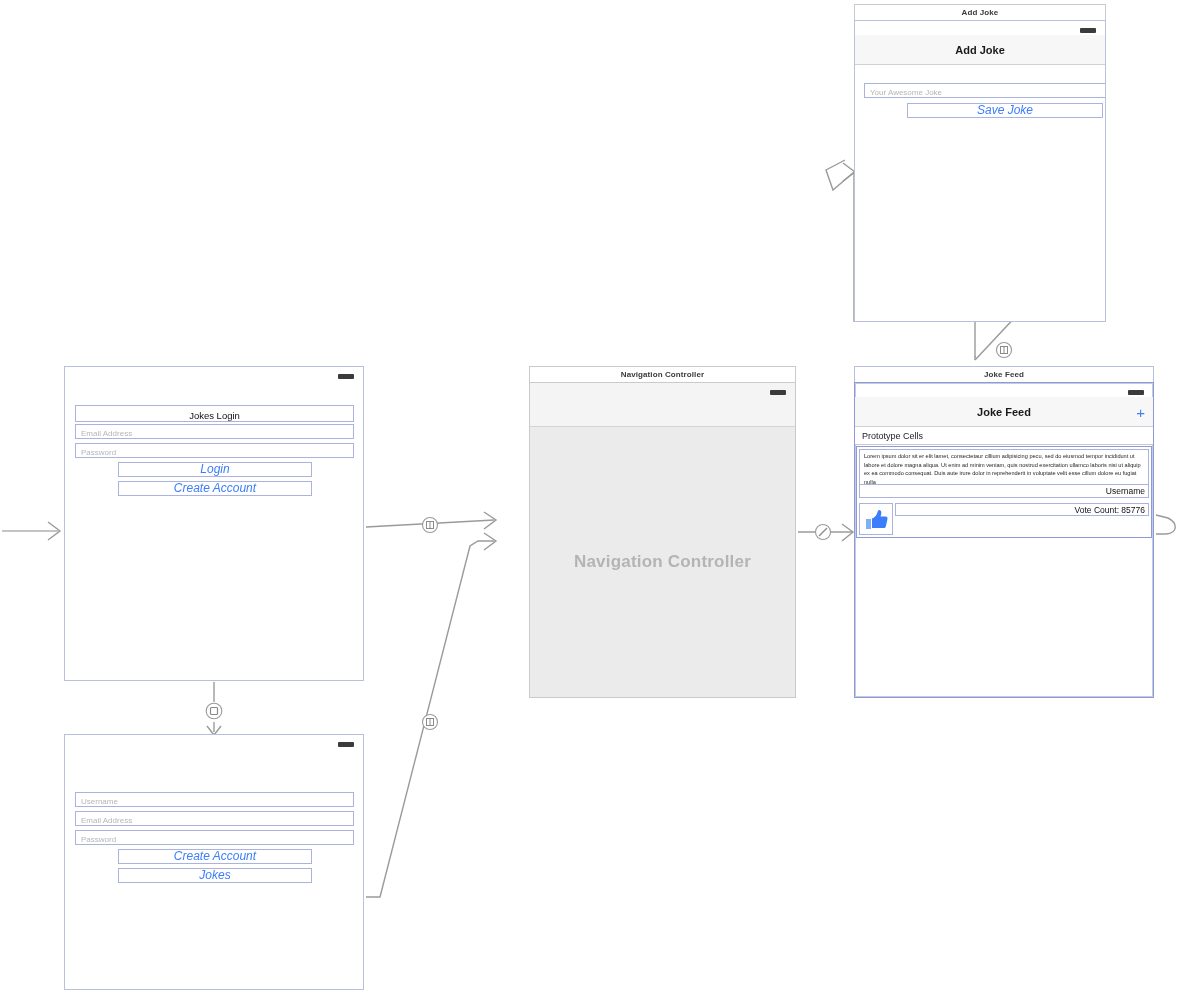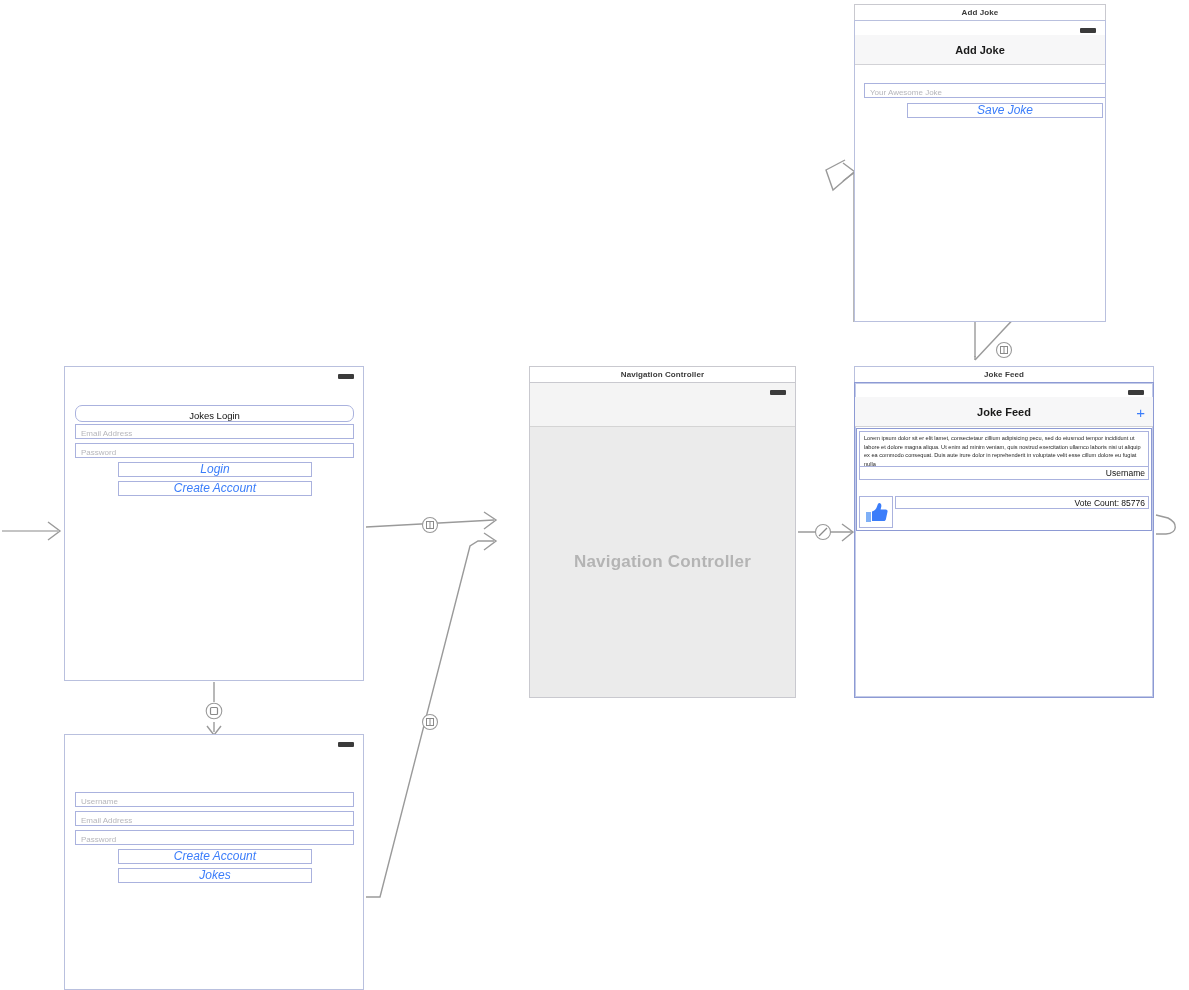--- a/index.html
+++ b/index.html
@@ -61,21 +61,21 @@
   
   .ibfield{
     box-sizing:border-box;
     border:1px solid #aab2de;
     background:#ffffff;
     height:15px;
     display:flex;align-items:flex-end;
     font-size:8px;
   }
   .ph{color:#b6b6bb;padding-left:5px;}
-  .ibtitle{justify-content:center;color:#111;font-size:9.5px;border-radius:7px;}
+  .ibtitle{justify-content:center;color:#111;font-size:9.5px;}
   .ibbtn{justify-content:center;color:#3b7dfa;font-size:12px;font-style:italic;}
 
   
   .nc-topbar{
     box-sizing:border-box;height:44px;background:#f4f4f4;
     border-bottom:1px solid #d4d4d4;position:relative;
   }
   .nc-fill{
     position:absolute;left:0;right:0;top:44px;bottom:0;
     background:#ebebeb;
@@ -105,21 +105,21 @@
     border:1px solid #aab2de;
     height:36px;overflow:hidden;
     font-size:5.6px;line-height:1.52;
     color:#262626;padding:2px 4px;
   }
   .row-user{
     box-sizing:border-box;border:1px solid #aab2de;border-top:none;
     height:13px;display:flex;align-items:center;justify-content:flex-end;
     padding-right:3px;font-size:8.5px;color:#111;
   }
-  .row-bottom{display:flex;align-items:flex-start;margin-top:16px;}
+  .row-bottom{display:flex;align-items:flex-start;margin-top:5px;}
   .thumb-box{
     box-sizing:border-box;width:34px;height:32px;
     border:1px solid #aab2de;background:#fff;
     display:flex;align-items:center;justify-content:center;
   }
   .vote-box{
     box-sizing:border-box;flex:1;height:13px;margin-left:2px;
     border:1px solid #aab2de;background:#fff;
     display:flex;align-items:center;justify-content:flex-end;
     padding-right:3px;font-size:8.5px;color:#111;
@@ -244,20 +244,21 @@
   <div class="scene" style="left:854px;top:366px;width:300px;">
     <div class="scene-title selected">Joke Feed</div>
     <div class="scene-body selected" style="height:316px;padding:0;">
 
       <div class="navbar" style="margin-top:14px;">
         <span class="navbar-title">Joke Feed</span>
         <span class="navbar-plus">+</span>
       </div>
       <div class="battery"></div>
 
+      <div class="proto-header">Prototype Cells</div>
 
       <div class="proto-cell" style="margin:1px 1px 0 1px;">
         <div class="joke-text">Lorem ipsum dolor sit er elit lamet, consectetaur cillium adipisicing pecu, sed do eiusmod tempor incididunt ut labore et dolore magna aliqua. Ut enim ad minim veniam, quis nostrud exercitation ullamco laboris nisi ut aliquip ex ea commodo consequat. Duis aute irure dolor in reprehenderit in voluptate velit esse cillum dolore eu fugiat nulla</div>
         <div class="row-user">Username</div>
         <div class="row-bottom">
           <div class="thumb-box">
             <svg width="26" height="22" viewBox="0 0 26 22">
               <path d="M3 11 h5 v10 h-5 z" fill="#7fb0f7"></path>
               <path d="M9 10.5 c2.4-0.4 4.4-2.6 5.2-5.4 C14.8 3 15.6 1.8 16.9 2.2 c1.4 0.4 1.7 2 1.3 3.8 L17.6 8.6 h5.1 c1.3 0 2.1 1 1.8 2.2 l-1.6 7.4 c-0.2 1.1 -1 1.8 -2.1 1.8 H9 z" fill="#3b7dfa"></path>
             </svg>

